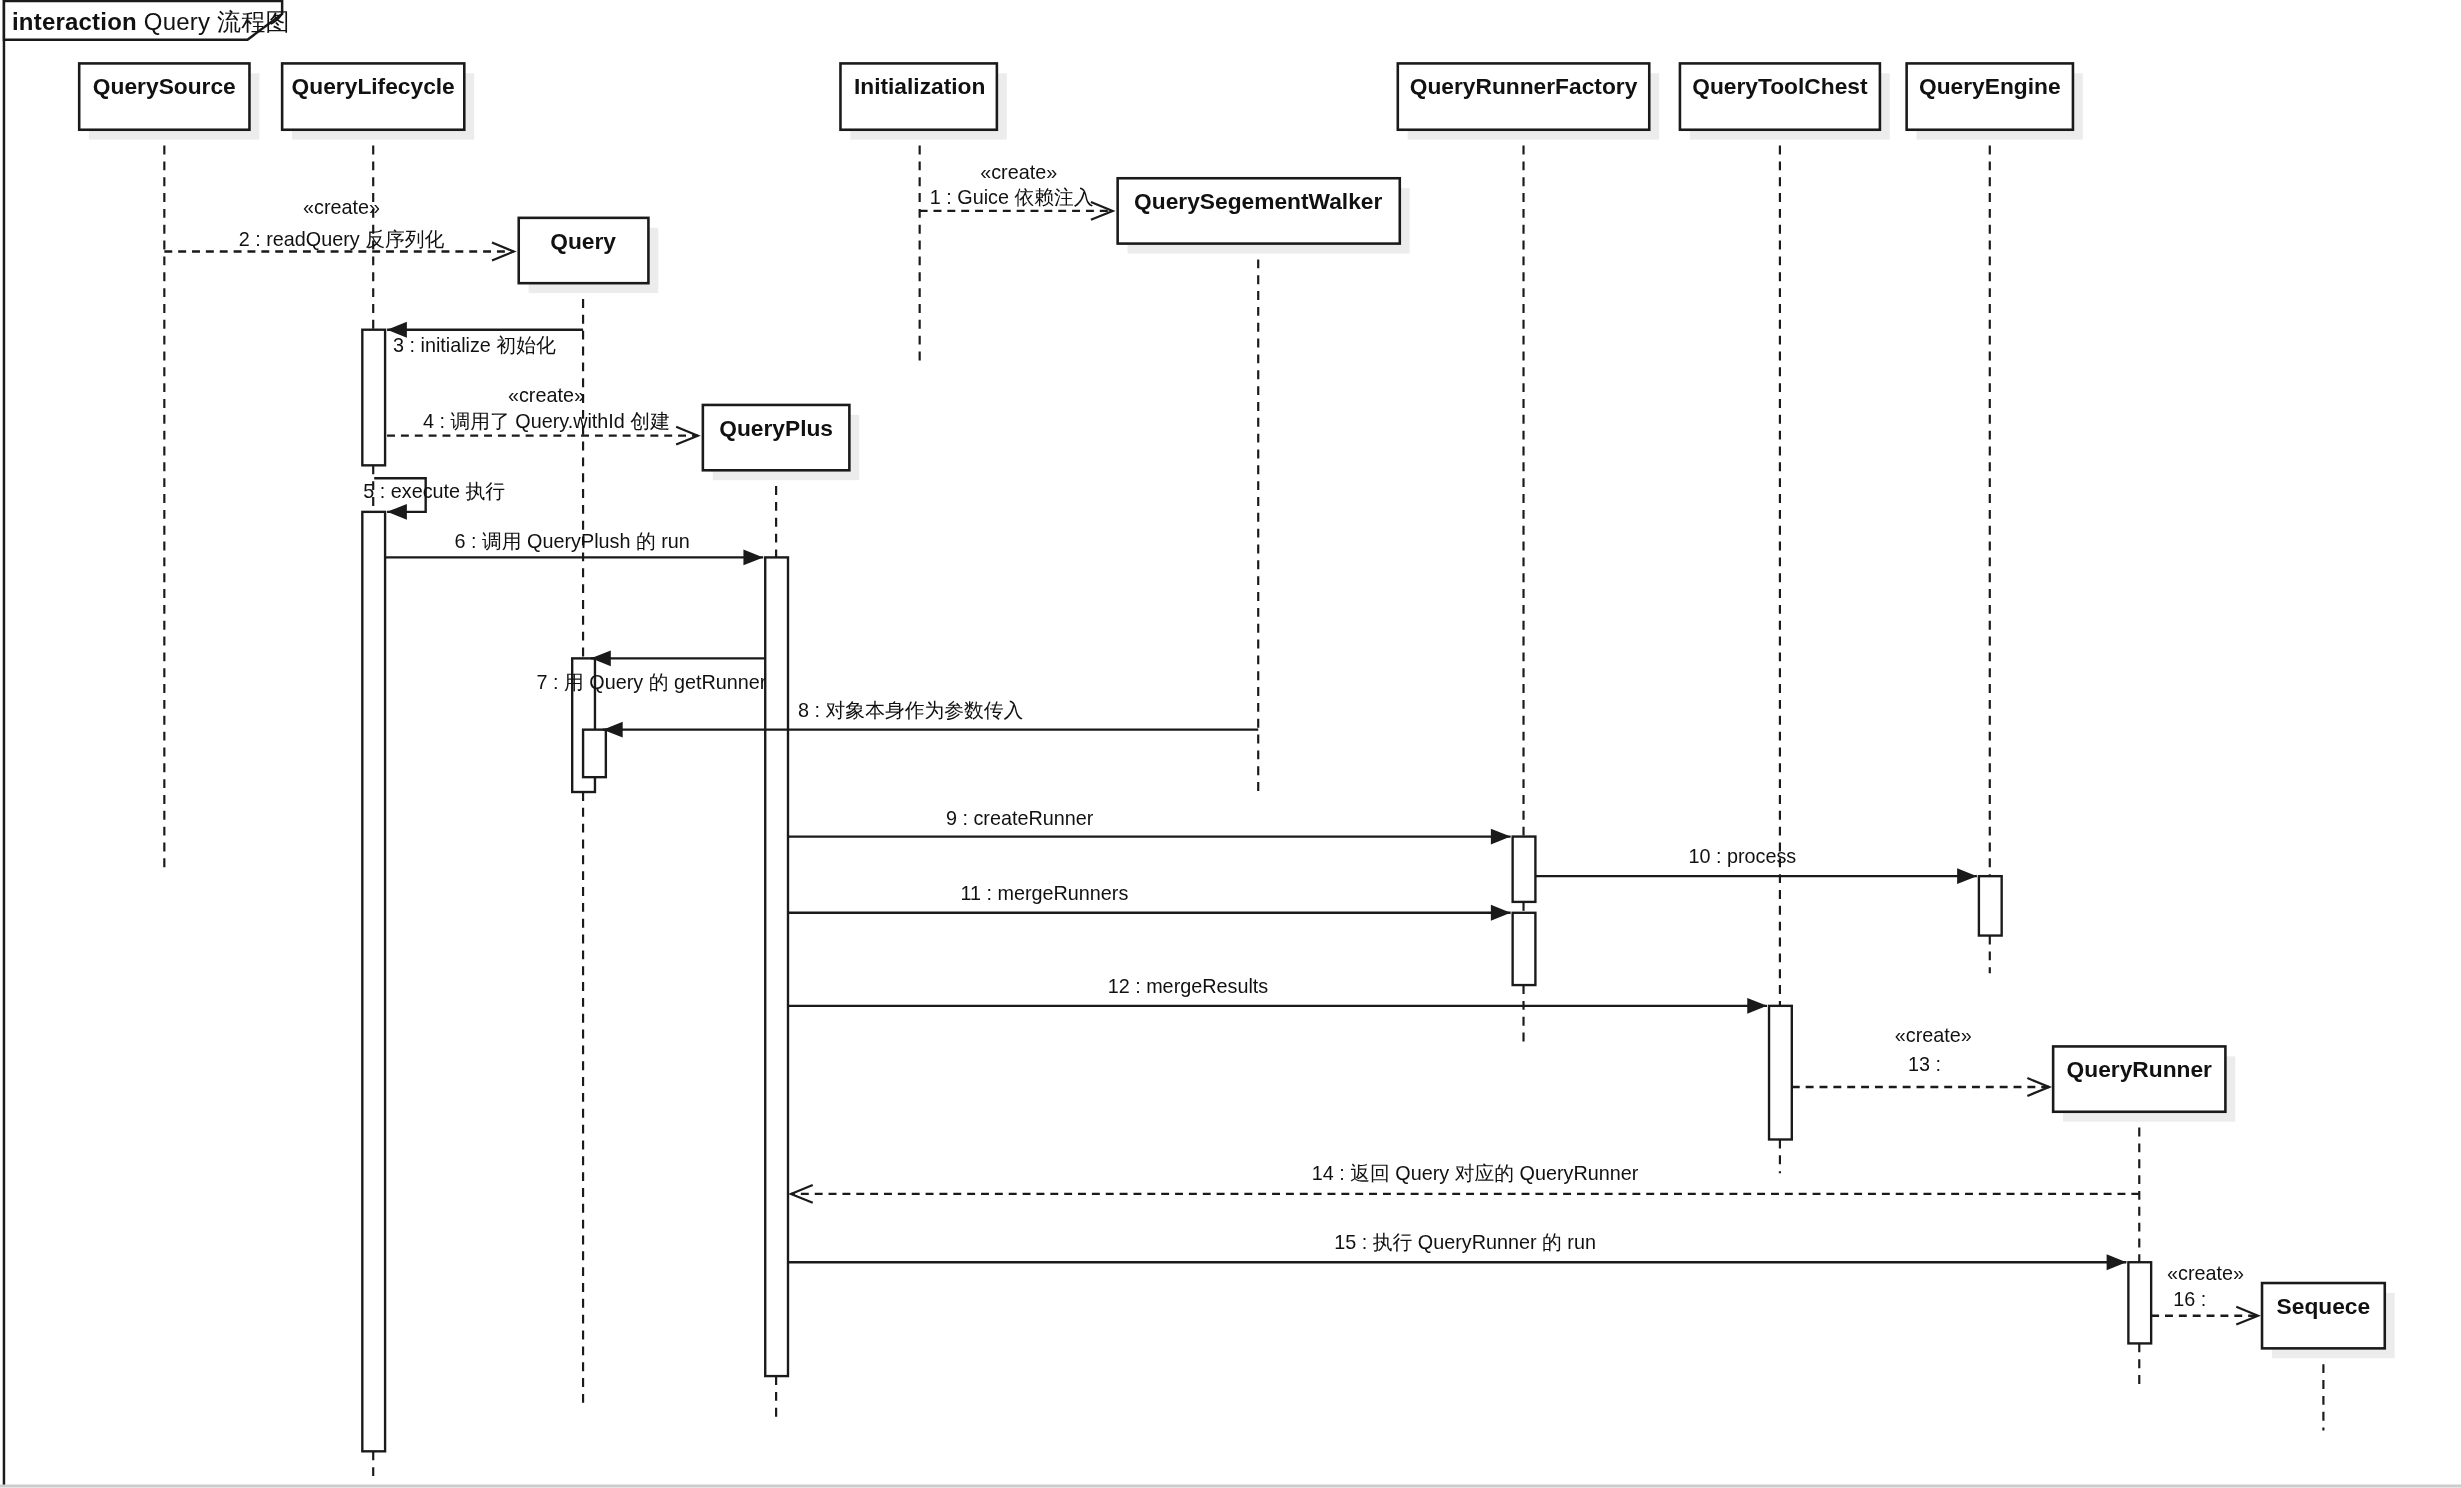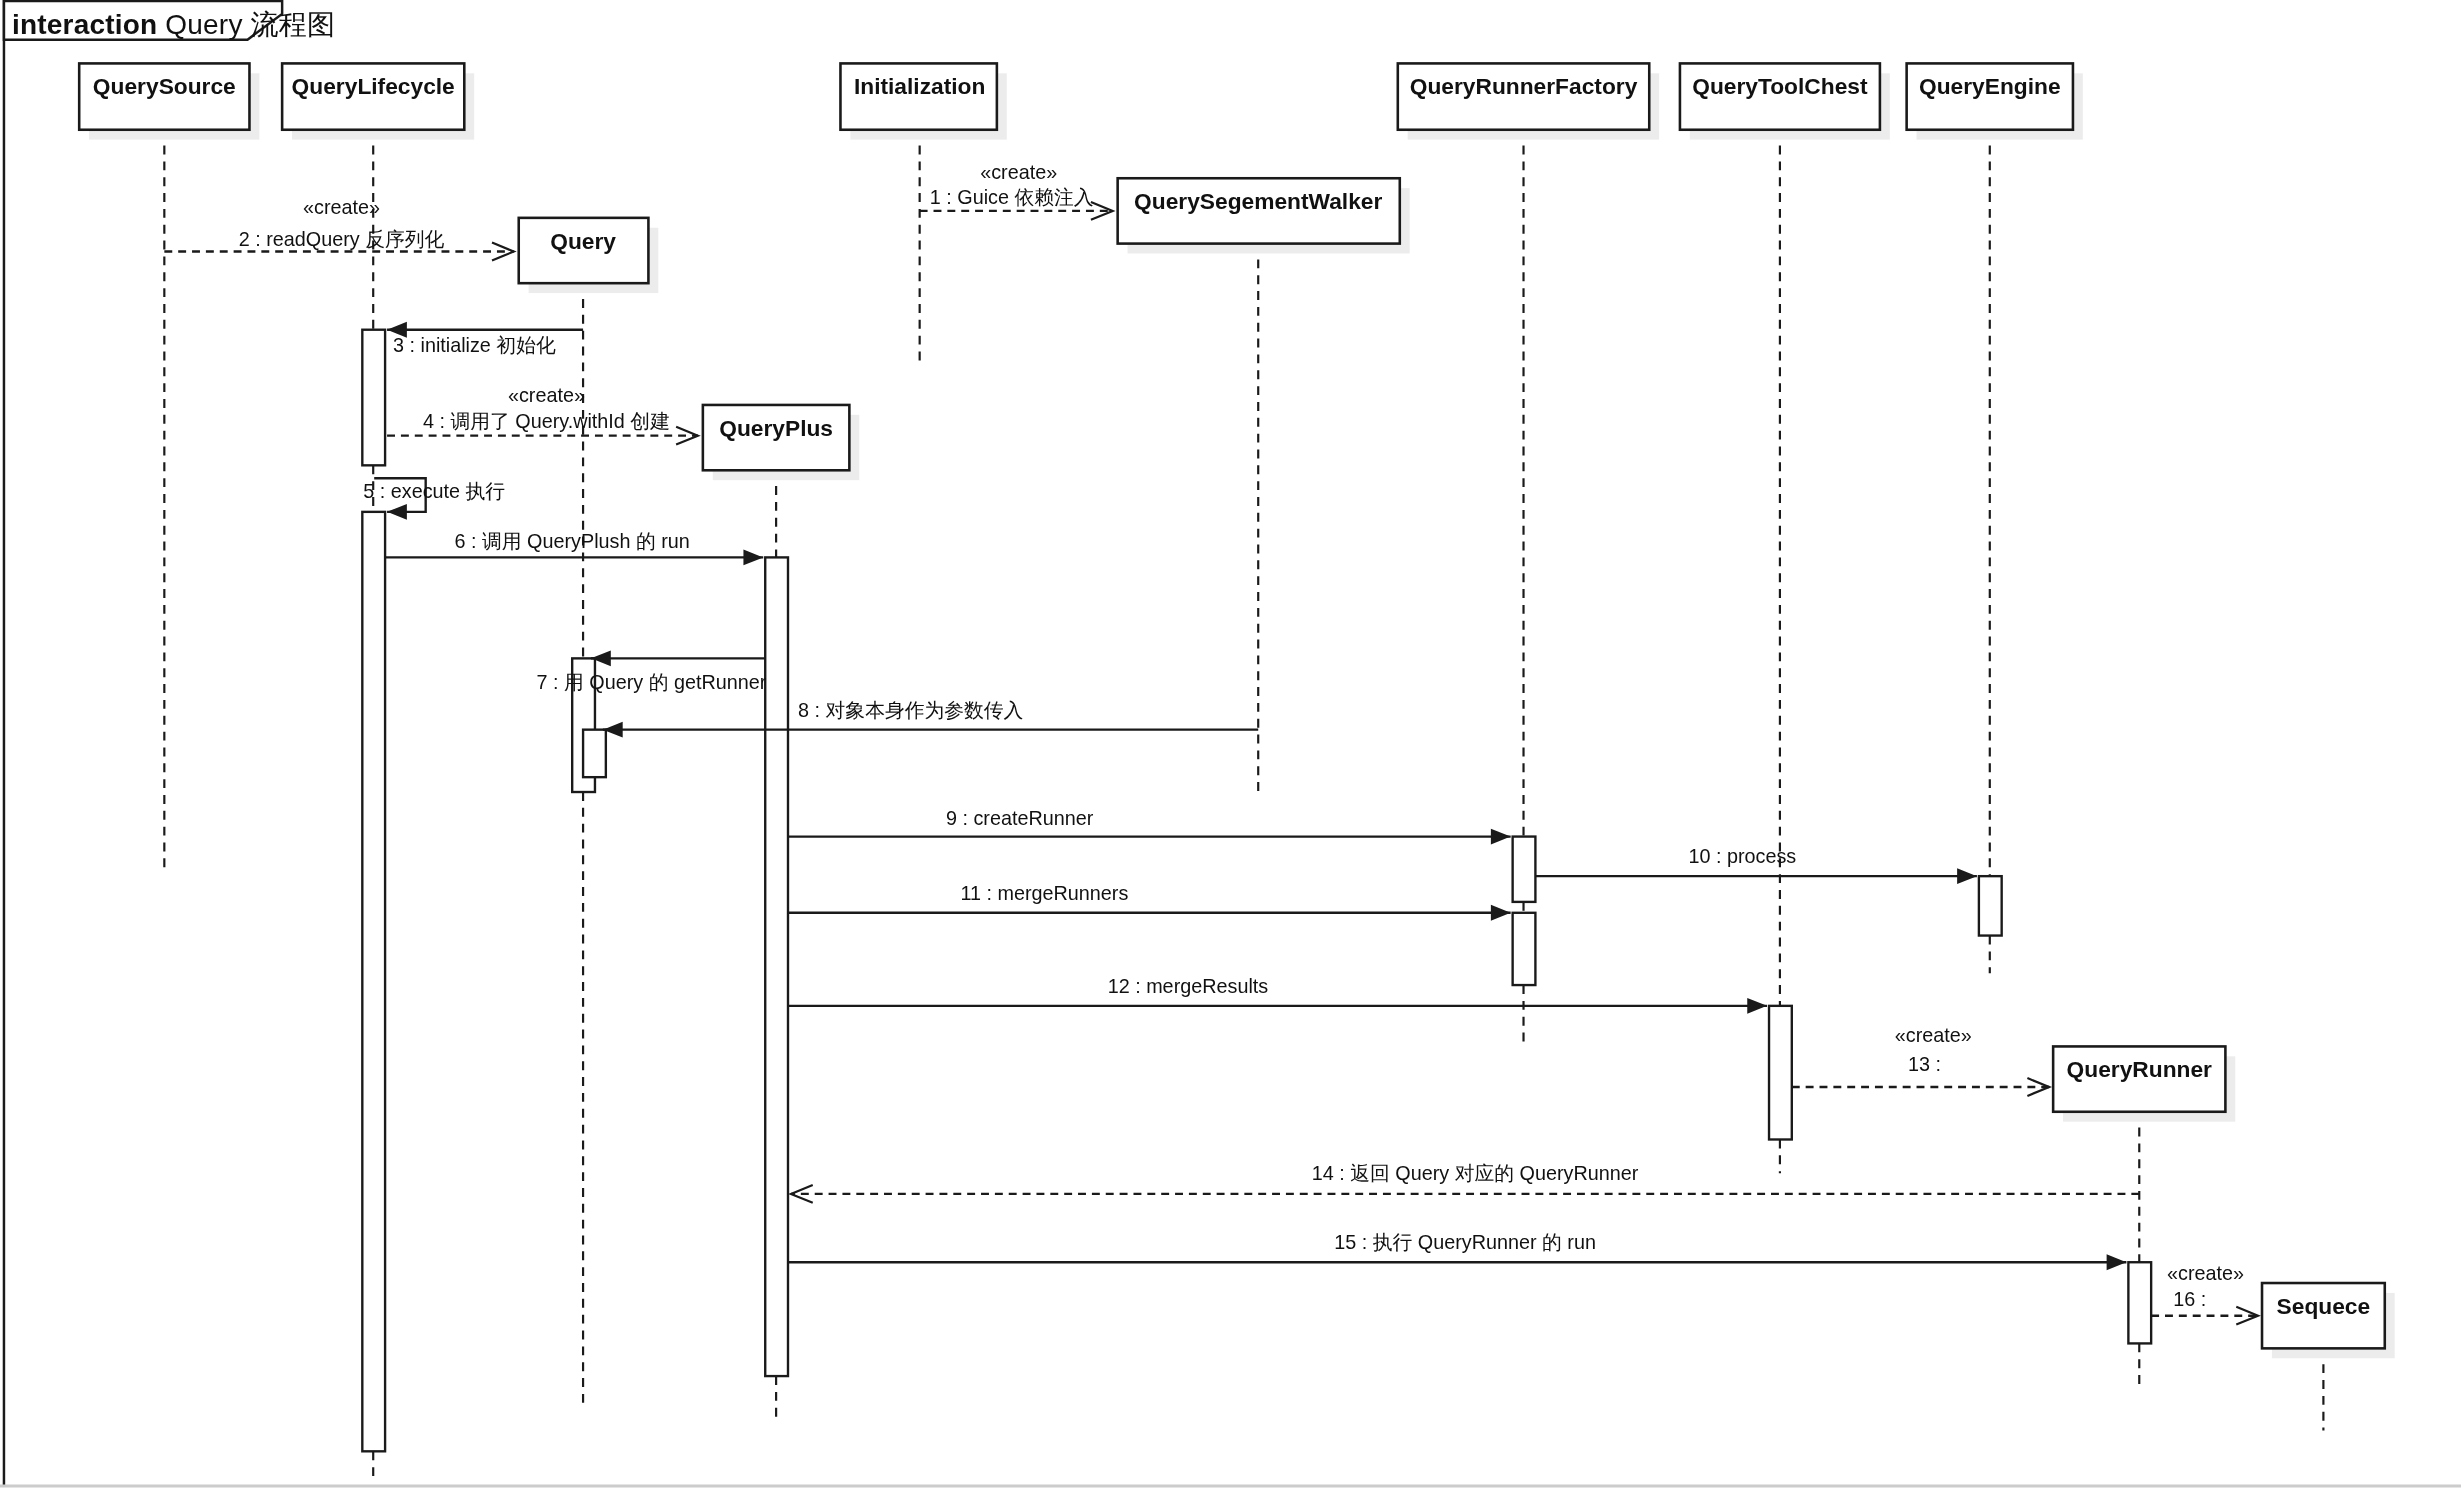--- a/index.html
+++ b/index.html
@@ -1,19 +1,19 @@
 <!DOCTYPE html>
 <html><head>
 <meta charset="utf-8">
 <style>
   html,body{margin:0;padding:0;background:#ffffff;}
   body{width:2461px;height:1489px;position:relative;overflow:hidden;
        font-family:"Liberation Sans",sans-serif;}
   #diagram{position:absolute;left:0;top:0;}
-  .frame-label{position:absolute;top:6px;left:12px;font-size:28px;color:#111;
+  .frame-label{position:absolute;top:6px;left:12px;font-size:24px;color:#111;
                white-space:nowrap;letter-spacing:0.2px;}
   .frame-label .kw{font-weight:bold;}
   svg text{font-family:"Liberation Sans","DejaVu Sans",sans-serif;fill:#111;}
   svg .boxlabel{font-weight:bold;font-size:23px;}
   svg .msglabel{font-size:20px;}
 </style>
 </head>
 <body>
 
 <svg id="diagram" xmlns="http://www.w3.org/2000/svg" width="2461" height="1489" viewBox="0 0 2486 1504">

